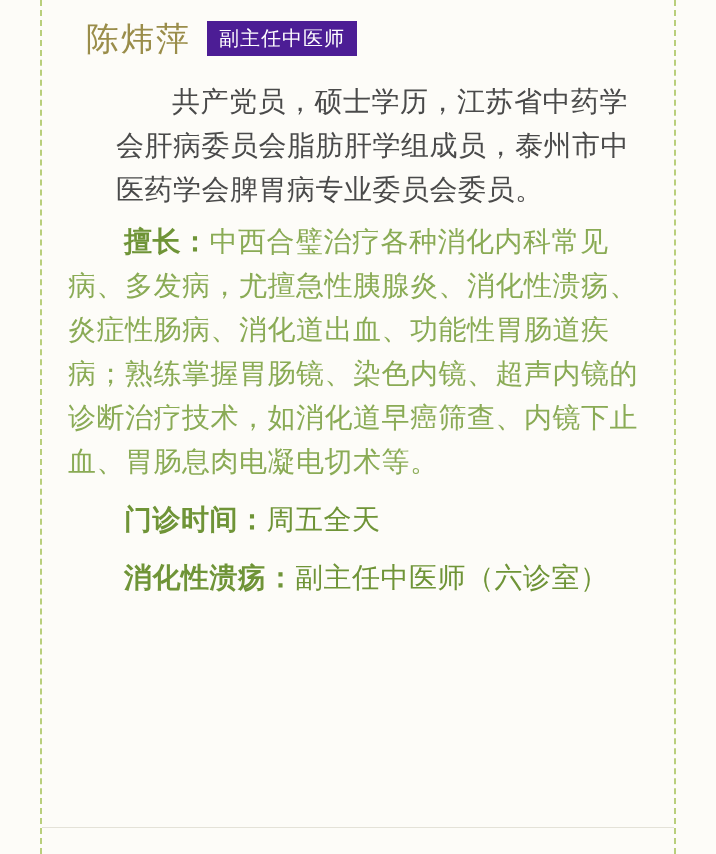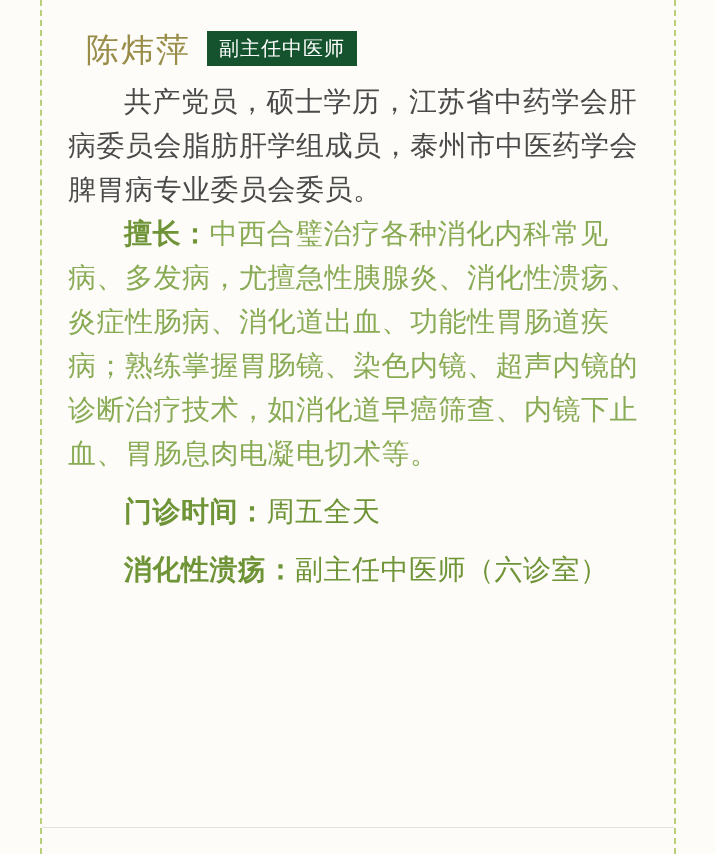--- a/index.html
+++ b/index.html
@@ -36,59 +36,60 @@
     left: 68px;
     right: 68px;
     top: 0;
     bottom: 0;
     padding-top: 10px;
     box-sizing: border-box;
   }
 
   .name-row {
     display: flex;
-    align-items: flex-end;
+    align-items: center;
     height: 56px;
     padding-left: 18px;
   }
   .doc-name {
     font-family: "DejaVu Sans", "Liberation Sans", sans-serif;
     font-size: 33px;
     letter-spacing: 2px;
     color: #9a8d4a;
     font-weight: 400;
     line-height: 1;
   }
   .title-badge {
     margin-left: 16px;
-    background: #14532d;
+    background: #4c1d95;
     color: #ffffff;
     font-size: 20px;
     letter-spacing: 1px;
     padding: 7px 12px 8px 12px;
     line-height: 1;
     font-family: "DejaVu Sans", "Liberation Sans", sans-serif;
   }
 
   .para {
     font-family: "DejaVu Sans", "Liberation Sans", sans-serif;
     font-size: 28px;
     line-height: 44px;
     text-indent: 56px;
     margin: 0;
     padding: 0;
   }
   .para.bio {
     color: #4a4a4a;
     margin-top: 14px;
     letter-spacing: 0.5px;
+    margin-left: 48px;
   }
   .para.green {
     color: #8aab55;
-    margin-top: 0;
+    margin-top: 8px;
     letter-spacing: 0.5px;
   }
   .lead {
     color: #6f9437;
     font-weight: bold;
   }
   .para.line {
     color: #6f9437;
     margin-top: 14px;
     letter-spacing: 0.5px;

